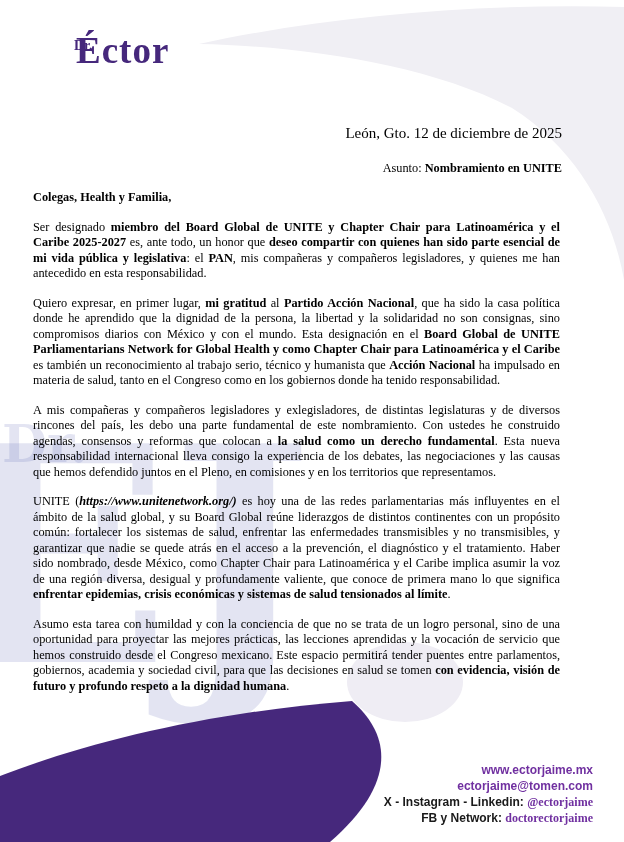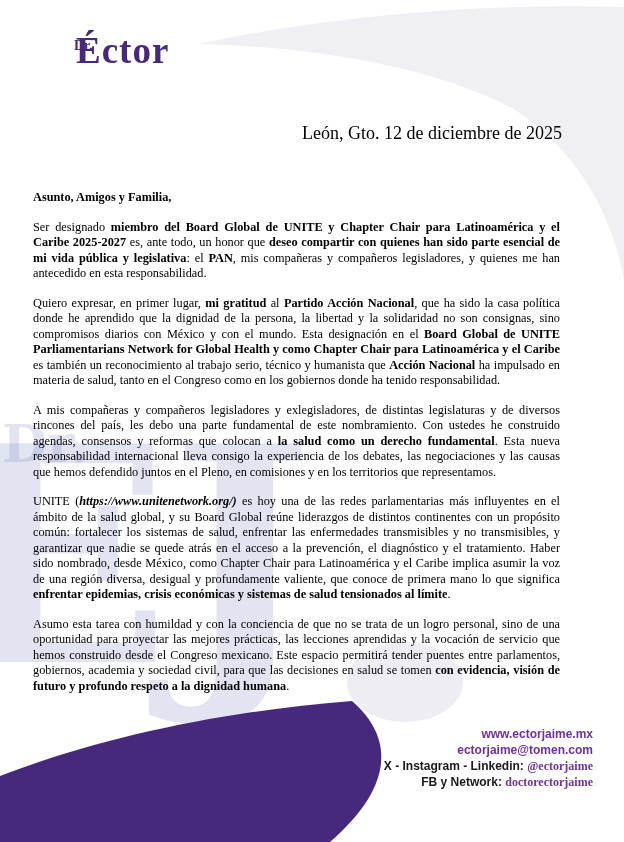--- a/index.html
+++ b/index.html
@@ -15,33 +15,33 @@
 
   
   .logo{position:absolute;left:44px;top:22px;z-index:2;color:var(--brand,#46287c);
         font-family:"Liberation Serif", serif;font-weight:bold;line-height:33px;}
   .logo .dr{position:absolute;left:30px;top:7px;font-size:14px;letter-spacing:0;}
   .logo .l1{font-size:37px;letter-spacing:1px;margin-top:12px;margin-left:32px;}
   .logo .l2{font-size:37px;letter-spacing:1px;}
 
   
   .dateblock{position:absolute;left:200px;top:126px;width:362px;text-align:right;z-index:2;
-             font-size:18px;line-height:15.5px;}
+             font-size:15px;line-height:15.5px;}
   .subject{position:absolute;left:200px;top:161px;width:362px;text-align:right;z-index:2;
            font-size:12.3px;line-height:15.5px;}
   .subject b{font-weight:bold;}
 
   
   .body-text{position:absolute;left:33px;top:190px;width:527px;z-index:2;
              font-size:12.3px;line-height:15.5px;}
   .greeting{font-weight:bold;margin:0 0 14px 0;}
   .body-text p{margin:0 0 14px 0;text-align:justify;}
 
   
-  .footer{position:absolute;right:31px;top:726px;width:420px;text-align:right;z-index:2;
+  .footer{position:absolute;right:31px;top:762px;width:420px;text-align:right;z-index:2;
           font-family:"Liberation Sans", sans-serif;font-weight:bold;font-size:12px;line-height:16px;
           color:#1a1a1a;}
   .footer .accent, .accent{color:var(--accent,#7030a0);font-family:Liberation Serif, serif;}
   .footer .purple-line{color:var(--accent,#7030a0);}
 </style>
 </head>
 <body>
 
 <div class="page">
 
@@ -56,23 +56,26 @@
 
     <path class="swoosh" d="M 0 842 L 0 776 C 88 742 210 712 352 701 C 390 734 399 782 330 842 Z"></path>
   </svg>
 
   <div class="logo">
     <span class="dr">Dr.</span>
     <div class="l1">Éctor</div>
   </div>
 
   <div class="dateblock">León, Gto. 12 de diciembre de 2025</div>
+  <div class="subject">
+    <span>Asunto: </span><b>Nombramiento en UNITE</b>
+  </div>
 
   <div class="body-text">
-    <p class="greeting">Asunto, Amigos y Familia,</p>
+    <p class="greeting">Colegas, Health y Familia,</p>
     <p><span>Ser designado </span><span style="font-weight: bold;">miembro del Board Global de UNITE y Chapter Chair para Latinoamérica y el Caribe 2025-2027</span><span> es, ante todo, un honor que </span><span style="font-weight: bold;">deseo compartir con quienes han sido parte esencial de mi vida pública y legislativa</span><span>: el </span><span style="font-weight: bold;">PAN</span><span>, mis compañeras y compañeros legisladores, y quienes me han antecedido en esta responsabilidad.</span></p>
     <p><span>Quiero expresar, en primer lugar, </span><span style="font-weight: bold;">mi gratitud</span><span> al </span><span style="font-weight: bold;">Partido Acción Nacional</span><span>, que ha sido la casa política donde he aprendido que la dignidad de la persona, la libertad y la solidaridad no son consignas, sino compromisos diarios con México y con el mundo. Esta designación en el </span><span style="font-weight: bold;">Board Global de UNITE Parliamentarians Network for Global Health y como Chapter Chair para Latinoamérica y el Caribe</span><span> es también un reconocimiento al trabajo serio, técnico y humanista que </span><span style="font-weight: bold;">Acción Nacional</span><span> ha impulsado en materia de salud, tanto en el Congreso como en los gobiernos donde ha tenido responsabilidad.</span></p>
     <p><span>A mis compañeras y compañeros legisladores y exlegisladores, de distintas legislaturas y de diversos rincones del país, les debo una parte fundamental de este nombramiento. Con ustedes he construido agendas, consensos y reformas que colocan a </span><span style="font-weight: bold;">la salud como un derecho fundamental</span><span>. Esta nueva responsabilidad internacional lleva consigo la experiencia de los debates, las negociaciones y las causas que hemos defendido juntos en el Pleno, en comisiones y en los territorios que representamos.</span></p>
     <p><span>UNITE (</span><span style="font-weight: bold; font-style: italic;">https://www.unitenetwork.org/)</span><span> es hoy una de las redes parlamentarias más influyentes en el ámbito de la salud global, y su Board Global reúne liderazgos de distintos continentes con un propósito común: fortalecer los sistemas de salud, enfrentar las enfermedades transmisibles y no transmisibles, y garantizar que nadie se quede atrás en el acceso a la prevención, el diagnóstico y el tratamiento. Haber sido nombrado, desde México, como Chapter Chair para Latinoamérica y el Caribe implica asumir la voz de una región diversa, desigual y profundamente valiente, que conoce de primera mano lo que significa </span><span style="font-weight: bold;">enfrentar epidemias, crisis económicas y sistemas de salud tensionados al límite</span><span>.</span></p>
     <p><span>Asumo esta tarea con humildad y con la conciencia de que no se trata de un logro personal, sino de una oportunidad para proyectar las mejores prácticas, las lecciones aprendidas y la vocación de servicio que hemos construido desde el Congreso mexicano. Este espacio permitirá tender puentes entre parlamentos, gobiernos, academia y sociedad civil, para que las decisiones en salud se tomen </span><span style="font-weight: bold;">con evidencia, visión de futuro y profundo respeto a la dignidad humana</span><span>.</span></p>
   </div>
 
   <div class="footer">
     <div class="purple-line">www.ectorjaime.mx</div>
     <div class="purple-line">ectorjaime@tomen.com</div>

